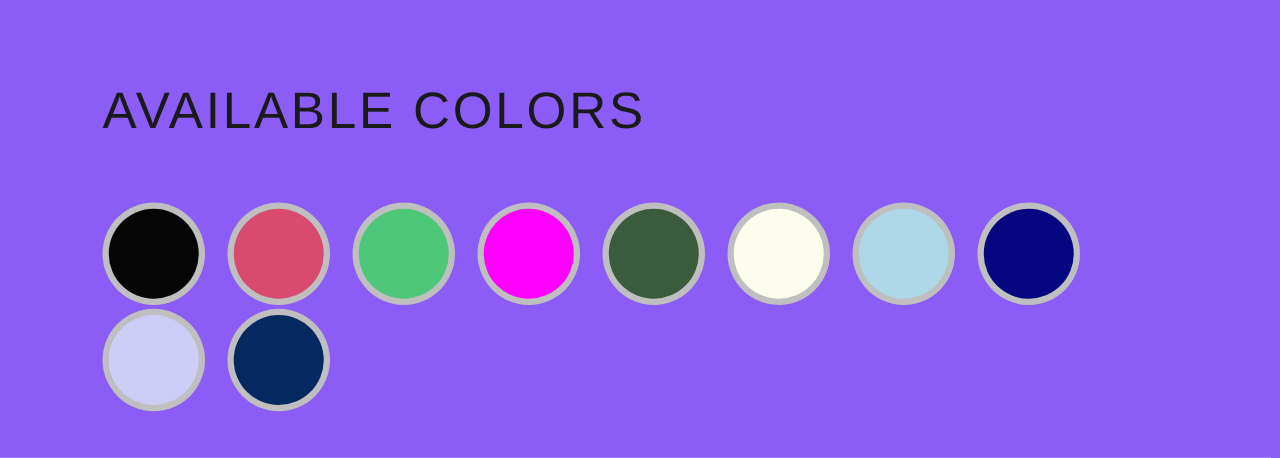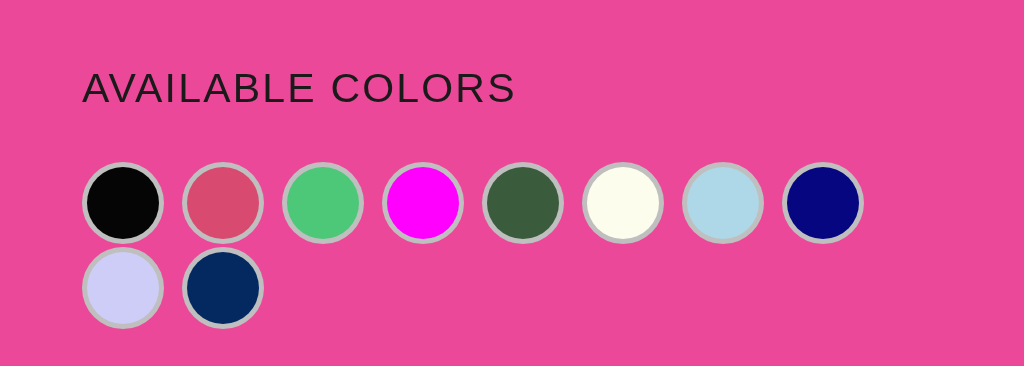--- a/index.html
+++ b/index.html
@@ -15,21 +15,21 @@
     overflow: hidden;
     position: relative;
   }
 
   .panel {
     position: absolute;
     left: 0;
     top: 0;
     width: 1024px;
     height: 366px;
-    background: #ec4899;
+    background: #8b5cf6;
   }
 
   .panel-title {
     position: absolute;
     left: 82px;
     top: 62px;
     font-size: 41px;
     font-weight: 300;
     letter-spacing: 2.2px;
     color: #1a1a1a;

